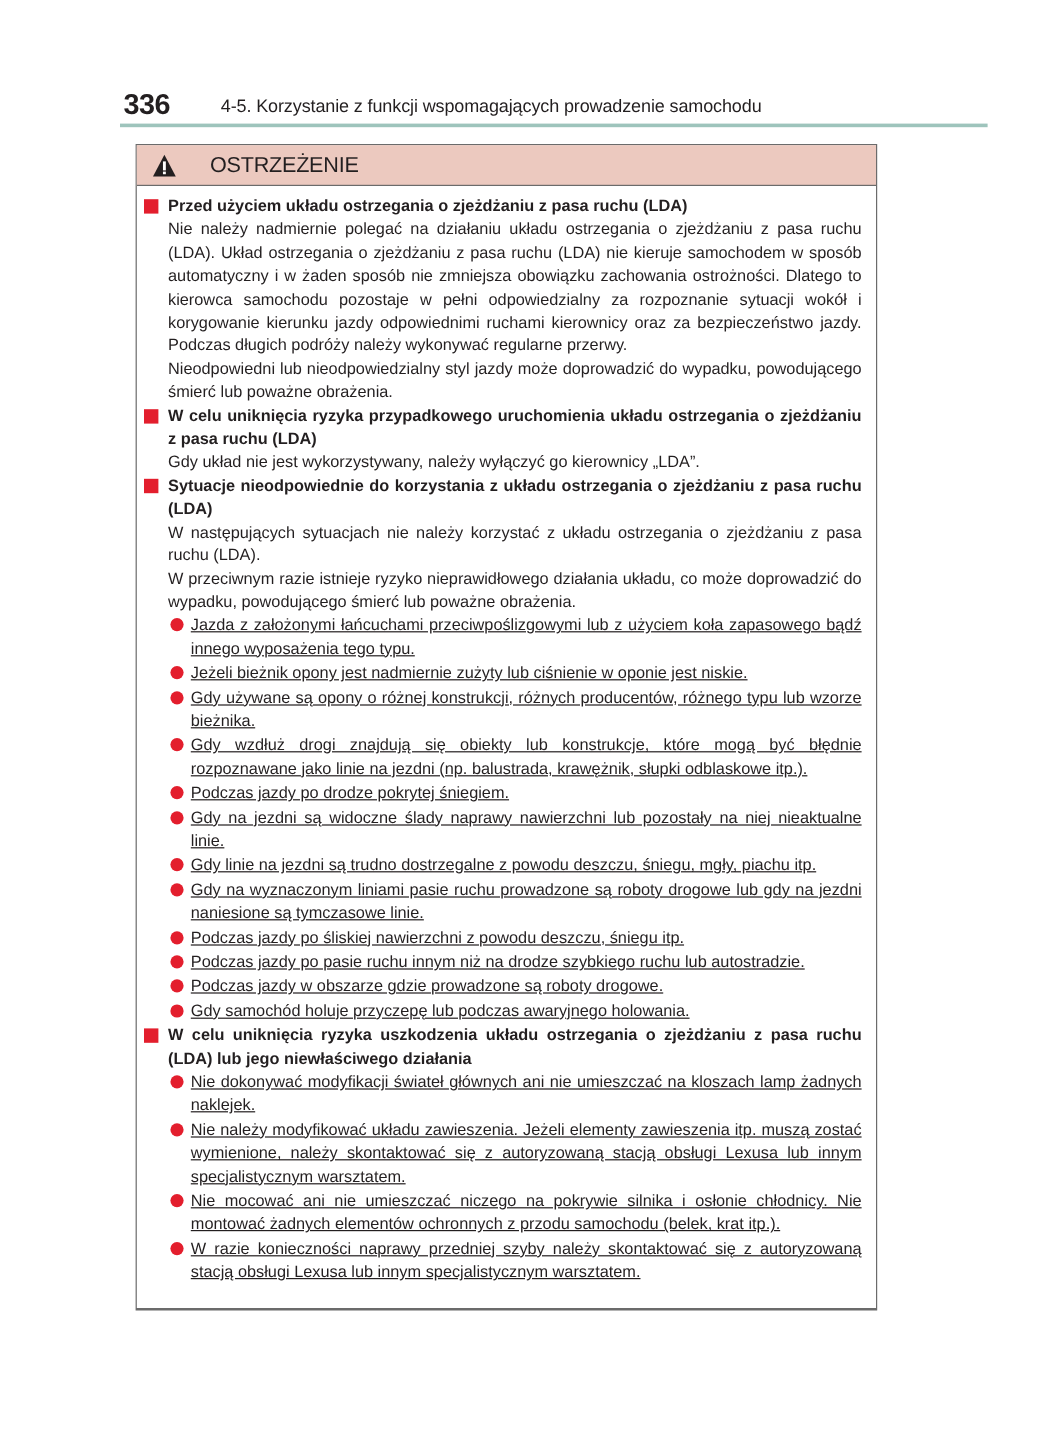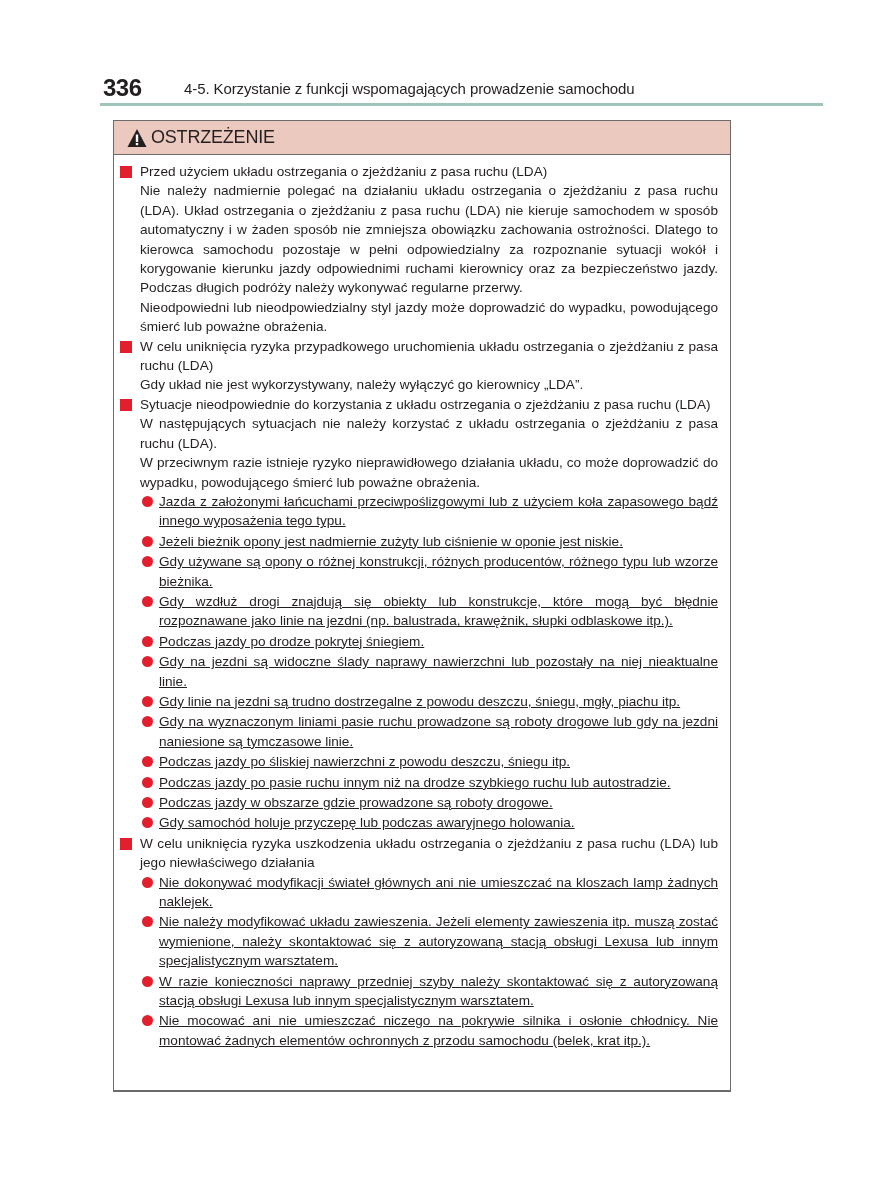--- a/index.html
+++ b/index.html
@@ -6,26 +6,26 @@
   body { width: 877px; height: 1200px; position: relative; overflow: hidden;
          font-family: "Liberation Sans", "DejaVu Sans", sans-serif; color: #231f20; }
   .page-header { position: absolute; left: 100px; top: 74px; width: 723px; height: 28px; }
   .page-number { position: absolute; left: 3px; top: 0; font-size: 24px; font-weight: bold; letter-spacing: -0.5px; text-align: right; }
   .section-title { position: absolute; left: 84px; top: 6px; font-size: 15px; letter-spacing: -0.1px; }
   .header-rule { position: absolute; left: 100px; top: 103px; width: 723px; height: 3px; background: #9ec4bc; }
 
   .warning-box { position: absolute; left: 113px; top: 120px; width: 616px; height: 969px;
                  border: 1px solid #6b6b6b; border-bottom-width: 2px; background: #fff; }
   .warning-head { height: 33px; background: #ecc9bf; border-bottom: 1px solid #6b6b6b;
-                  display: flex; align-items: center; padding-left: 13px; }
+                  display: flex; align-items: center; padding-left: 13px; gap: 24px; }
   .warn-icon { width: 20px; height: 20px; margin-right: 4px; }
   .warn-title { font-size: 18px; letter-spacing: -0.2px; color: #231f20; }
 
   .content { padding: 7px 12px 0 5px; font-size: 13.6px; line-height: 19.4px; }
-  .sec-title { position: relative; padding-left: 21px; font-weight: normal; text-align: justify; }
+  .sec-title { position: relative; padding-left: 21px; font-weight: bold; text-align: justify; }
   .sec-title .sq { position: absolute; left: 1px; top: 4px; width: 12px; height: 12px; background: #e31e2d; }
   .para { padding-left: 21px; text-align: justify; }
   .bullets { list-style: none; margin: 0; padding: 0 0 0 21px; }
   .bullets li { position: relative; padding-left: 19px; text-align: justify; margin-bottom: 1px; text-decoration: underline; }
   .bullets li .dot { position: absolute; left: 2px; top: 4px; width: 11px; height: 11px; border-radius: 50%; background: #e31e2d; }
 </style>
 </head>
 <body>
 
 <div class="page-header">
@@ -64,17 +64,17 @@
         <li><span class="dot"></span><span>Gdy na wyznaczonym liniami pasie ruchu prowadzone są roboty drogowe lub gdy na jezdni naniesione są tymczasowe linie.</span></li>
         <li><span class="dot"></span><span>Podczas jazdy po śliskiej nawierzchni z powodu deszczu, śniegu itp.</span></li>
         <li><span class="dot"></span><span>Podczas jazdy po pasie ruchu innym niż na drodze szybkiego ruchu lub autostradzie.</span></li>
         <li><span class="dot"></span><span>Podczas jazdy w obszarze gdzie prowadzone są roboty drogowe.</span></li>
         <li><span class="dot"></span><span>Gdy samochód holuje przyczepę lub podczas awaryjnego holowania.</span></li>
       </ul>
       <div class="sec-title"><span class="sq"></span><span>W celu uniknięcia ryzyka uszkodzenia układu ostrzegania o zjeżdżaniu z pasa ruchu (LDA) lub jego niewłaściwego działania</span></div>
       <ul class="bullets">
         <li><span class="dot"></span><span>Nie dokonywać modyfikacji świateł głównych ani nie umieszczać na kloszach lamp żadnych naklejek.</span></li>
         <li><span class="dot"></span><span>Nie należy modyfikować układu zawieszenia. Jeżeli elementy zawieszenia itp. muszą zostać wymienione, należy skontaktować się z autoryzowaną stacją obsługi Lexusa lub innym specjalistycznym warsztatem.</span></li>
+        <li><span class="dot"></span><span>Nie mocować ani nie umieszczać niczego na pokrywie silnika i osłonie chłodnicy. Nie montować żadnych elementów ochronnych z przodu samochodu (belek, krat itp.).</span></li>
         <li><span class="dot"></span><span>W razie konieczności naprawy przedniej szyby należy skontaktować się z autoryzowaną stacją obsługi Lexusa lub innym specjalistycznym warsztatem.</span></li>
-        <li><span class="dot"></span><span>Nie mocować ani nie umieszczać niczego na pokrywie silnika i osłonie chłodnicy. Nie montować żadnych elementów ochronnych z przodu samochodu (belek, krat itp.).</span></li>
       </ul>
     </div>
 </div>
 
 </body></html>

